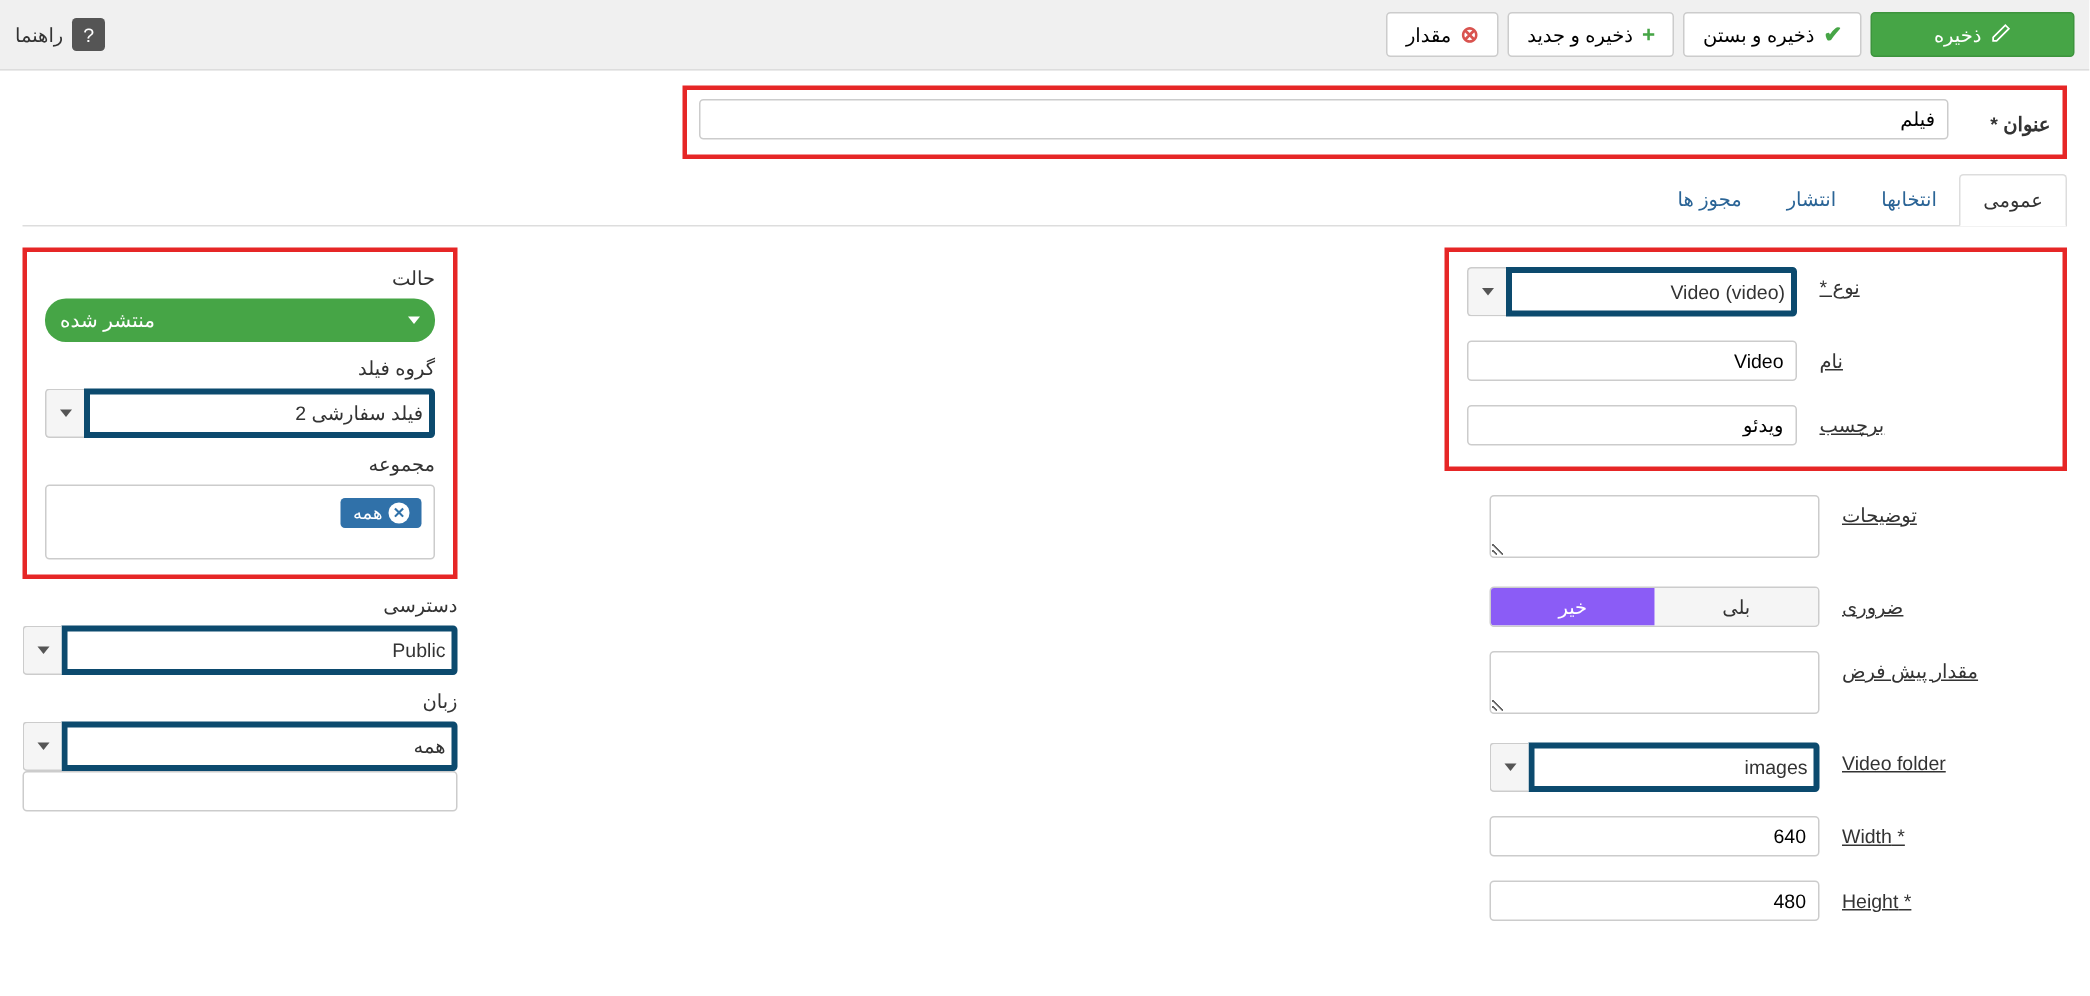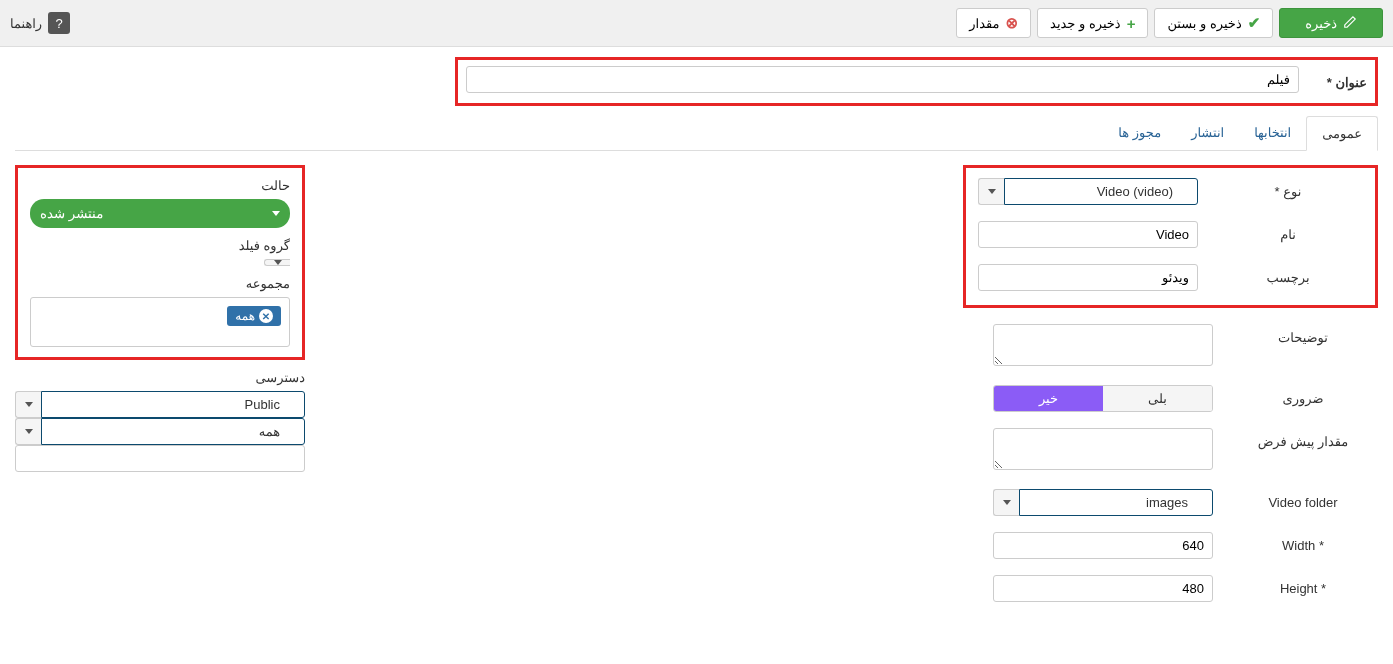--- a/index.html
+++ b/index.html
@@ -3,21 +3,21 @@
 <meta charset="utf-8">
 <style>
 * { box-sizing: border-box; margin: 0; padding: 0; }
 body { font-family: Tahoma, Arial, sans-serif; font-size: 13px; background: #fff; color: #333; direction: rtl; }
 
 .toolbar { background: #f0f0f0; border-bottom: 1px solid #ddd; padding: 8px 10px; display: flex; justify-content: space-between; align-items: center; }
 .toolbar-right { display: flex; gap: 6px; }
 .toolbar-left { display: flex; gap: 6px; align-items: center; }
 
 .btn { display: inline-flex; align-items: center; gap: 6px; padding: 5px 12px; border: 1px solid #ccc; background: #fff; cursor: pointer; font-size: 13px; border-radius: 3px; }
-.btn-success { background: #46a546; color: #fff; border-color: #3d943d; padding: 5px 25px; }
+.btn-success { background: #46a546; color: #fff; border-color: #3d943d; padding: 5px 41px; }
 .btn-icon-green { color: #46a546; font-weight: bold; font-size: 15px; }
 .btn-icon-red { color: #d9534f; font-weight: bold; font-size: 15px; }
 .btn-help { background: #555; color: #fff; width: 22px; height: 22px; border-radius: 3px; display: inline-flex; align-items: center; justify-content: center; border: none; }
 
 .main { padding: 10px 15px; }
 .highlight-red { border: 3px solid #e62626; padding: 6px 8px; }
 
 .title-row { display: flex; align-items: center; gap: 12px; margin-bottom: 4px; }
 .title-label { width: 56px; text-align: right; font-weight: bold; padding-top: 6px; }
 .title-input { flex: 1; padding: 6px 10px; border: 1px solid #ccc; border-radius: 3px; font-size: 16px; text-align: right; }
@@ -25,30 +25,30 @@
 .tabs { border-bottom: 1px solid #ddd; margin-top: 10px; }
 .tab-list { display: flex; gap: 0; list-style: none; }
 .tab { padding: 9px 15px; cursor: pointer; color: #2a6496; text-align: right; }
 .tab.active { border: 1px solid #ddd; border-bottom: 1px solid #fff; margin-bottom: -1px; border-radius: 3px 3px 0 0; color: #333; background: #fff; }
 
 .form-area { display: flex; gap: 30px; padding-top: 20px; }
 .col-main { flex: 1; }
 .col-side { width: 290px; }
 
 .form-row { display: flex; align-items: flex-start; gap: 15px; margin-bottom: 16px; }
-.form-label { width: 150px; text-align: center; padding-top: 6px; }
+.form-label { width: 150px; text-align: left; padding-top: 6px; text-decoration: underline; }
 .form-control-wrap { width: 220px; }
 
 .box-red { border: 3px solid #e62626; padding: 10px 12px; margin-top: -6px; }
 
 input[type=text], textarea { width: 100%; padding: 5px 8px; border: 1px solid #ccc; border-radius: 3px; text-align: right; font-family: inherit; font-size: 13px; }
 textarea { min-height: 40px; resize: both; }
 
 .select-wrap { display: flex; width: 100%; }
-.select-display { flex: 1; border: 1px solid #0c4a6e; border-radius: 0 3px 3px 0; padding: 5px 24px; text-align: right; background: #fff; }
+.select-display { flex: 1; border: 4px solid #0c4a6e; border-radius: 0 3px 3px 0; padding: 5px 4px; text-align: right; background: #fff; }
 .select-caret-btn { width: 26px; border: 1px solid #ccc; border-right: none; border-radius: 3px 0 0 3px; background: #f5f5f5; display: flex; align-items: center; justify-content: center; cursor: pointer; }
 .caret { width: 0; height: 0; border-left: 4px solid transparent; border-right: 4px solid transparent; border-top: 5px solid #555; }
 
 .toggle-group { display: flex; width: 220px; border: 1px solid #ccc; border-radius: 3px; overflow: hidden; }
 .toggle-btn { flex: 1; text-align: center; padding: 5px 0; cursor: pointer; background: #f5f5f5; }
 .toggle-btn.active-no { background: #8b5cf6; color: #fff; }
 
 .status-btn { width: 100%; background: #46a546; color: #fff; border: none; padding: 7px 10px; border-radius: 14px; display: flex; justify-content: space-between; align-items: center; cursor: pointer; }
 .status-btn .caret { border-top-color: #fff; }
 
@@ -182,20 +182,21 @@
     <div class="col-side">
       <div class="box-red">
         <div class="side-label">حالت</div>
         <button class="status-btn">
           <span class="caret"></span>
           <span>منتشر شده</span>
         </button>
 
         <div class="side-label">گروه فیلد</div>
         <div class="select-wrap">
+          <div class="select-display">فیلد سفارشی 2</div>
           <div class="select-caret-btn">
               <span class="caret"></span>
             </div>
         </div>
 
         <div class="side-label">مجموعه</div>
         <div class="tag-box">
           <span class="tag">
             <span class="tag-x">✕</span>
             <span>همه</span>
@@ -204,20 +205,21 @@
       </div>
 
       <div class="side-label">دسترسی</div>
       <div class="select-wrap">
         <div class="select-display">Public</div>
         <div class="select-caret-btn">
             <span class="caret"></span>
           </div>
       </div>
 
+      <div class="side-label">زبان</div>
       <div class="select-wrap">
         <div class="select-display">همه</div>
         <div class="select-caret-btn">
             <span class="caret"></span>
           </div>
       </div>
 
       <input type="text" style="width: 340px; max-width: 100%;" value="">
     </div>
   </div>

